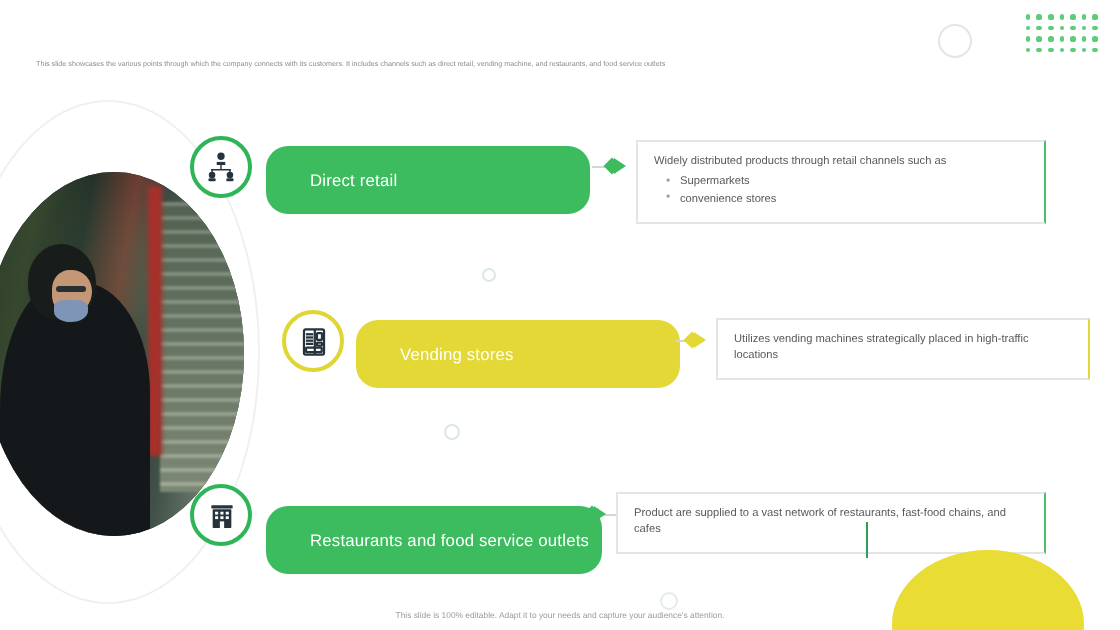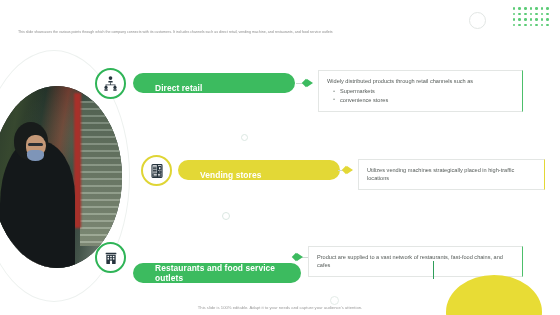--- a/index.html
+++ b/index.html
@@ -188,36 +188,36 @@
     background: #ffffff;
     display: flex;
     align-items: center;
     justify-content: center;
   }
   .icon-badge.green { border: 2.4px solid #2fb457; left: 95px; }
   .icon-badge.yellow { border: 2.4px solid #dfd535; left: 141px; }
 
   .pill {
     position: absolute;
-    height: 20px;
+    height: 34px;
     border-radius: 11px;
     display: flex;
-    align-items: flex-end;
+    align-items: center;
     padding-left: 22px;
     font-size: 8.4px;
-    font-weight: bold;
+    font-weight: normal;
     color: #ffffff;
     letter-spacing: .1px;
   }
   .pill.green { background: #3cbb5f; }
   .pill.yellow { background: #e3d836; color: #ffffff; }
 
   .pill-1 { left: 133px; top: 5px; width: 162px; }
   .pill-2 { left: 178px; top: 5px; width: 162px; }
-  .pill-3 { left: 133px; top: 21px; width: 168px; }
+  .pill-3 { left: 133px; top: 11px; width: 168px; }
 
   
   .conn { position: absolute; }
   .conn .line {
     position: absolute;
     top: 15px;
     height: 1px;
     background: #cfd8d3;
   }
   .conn .arrow {

